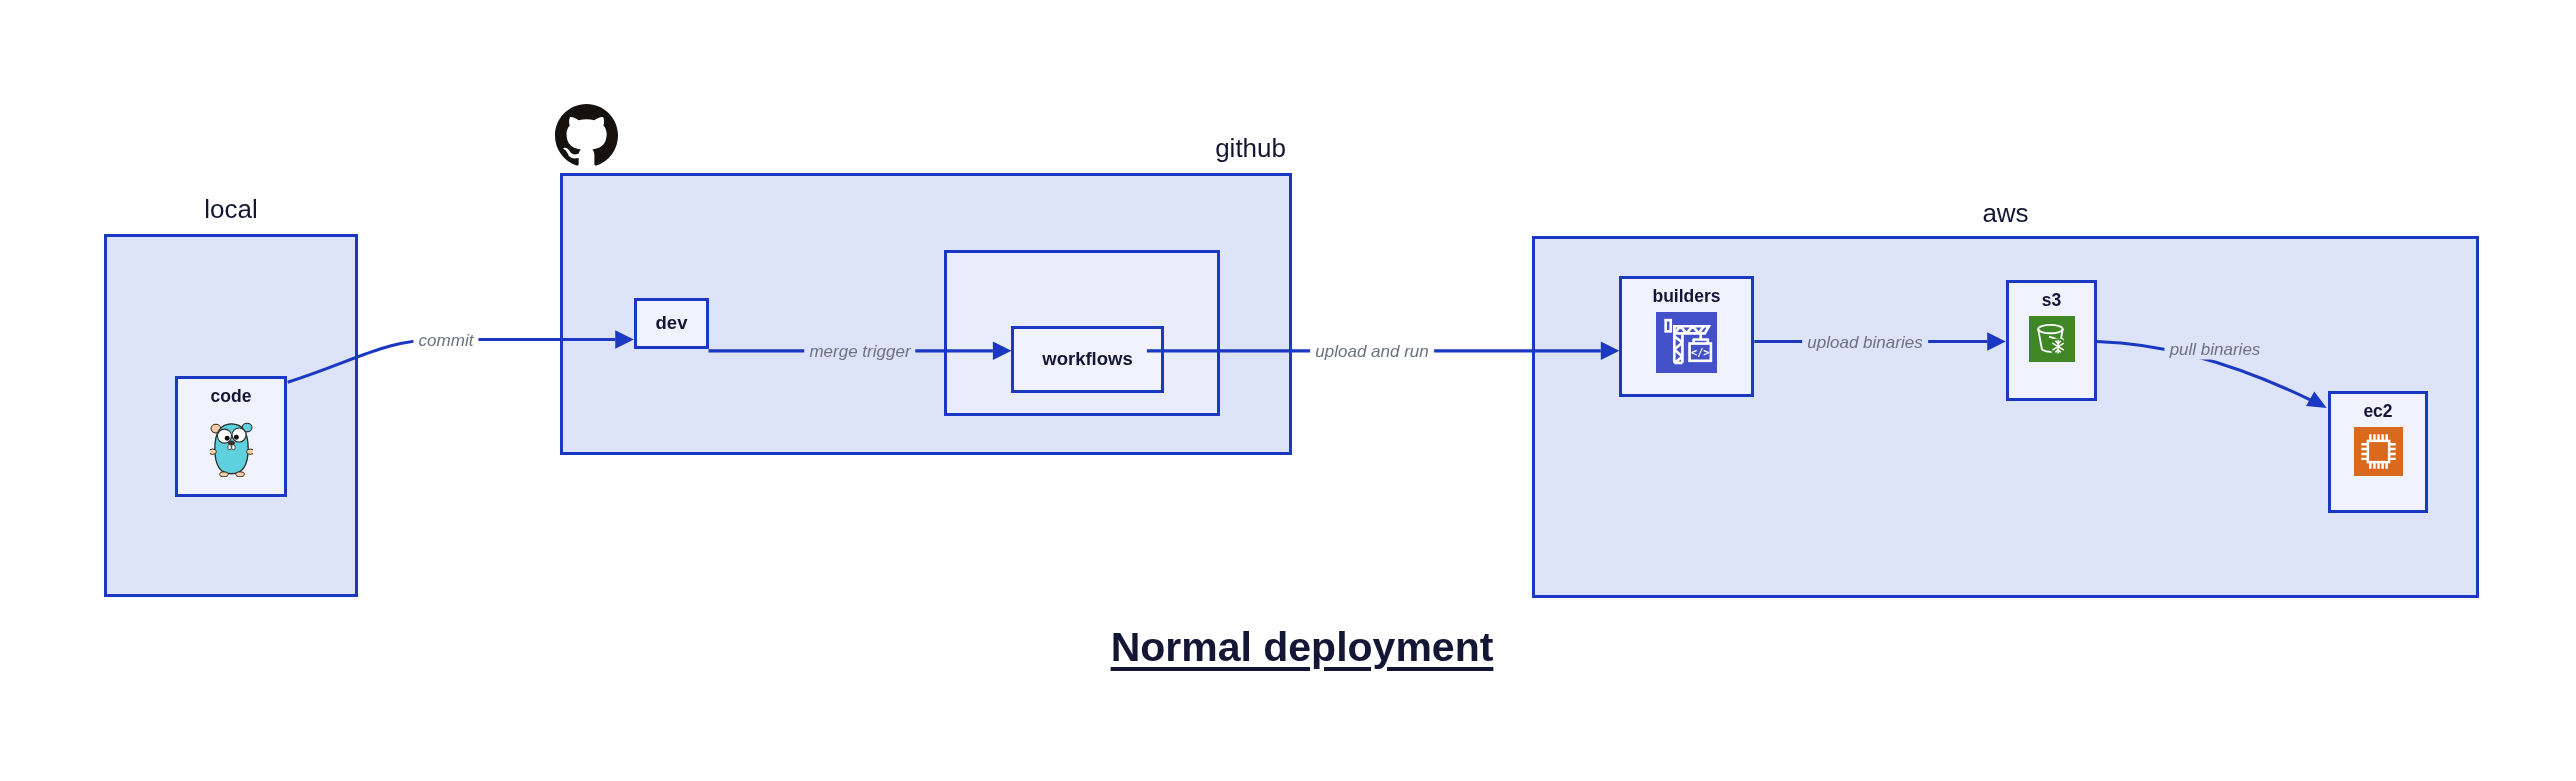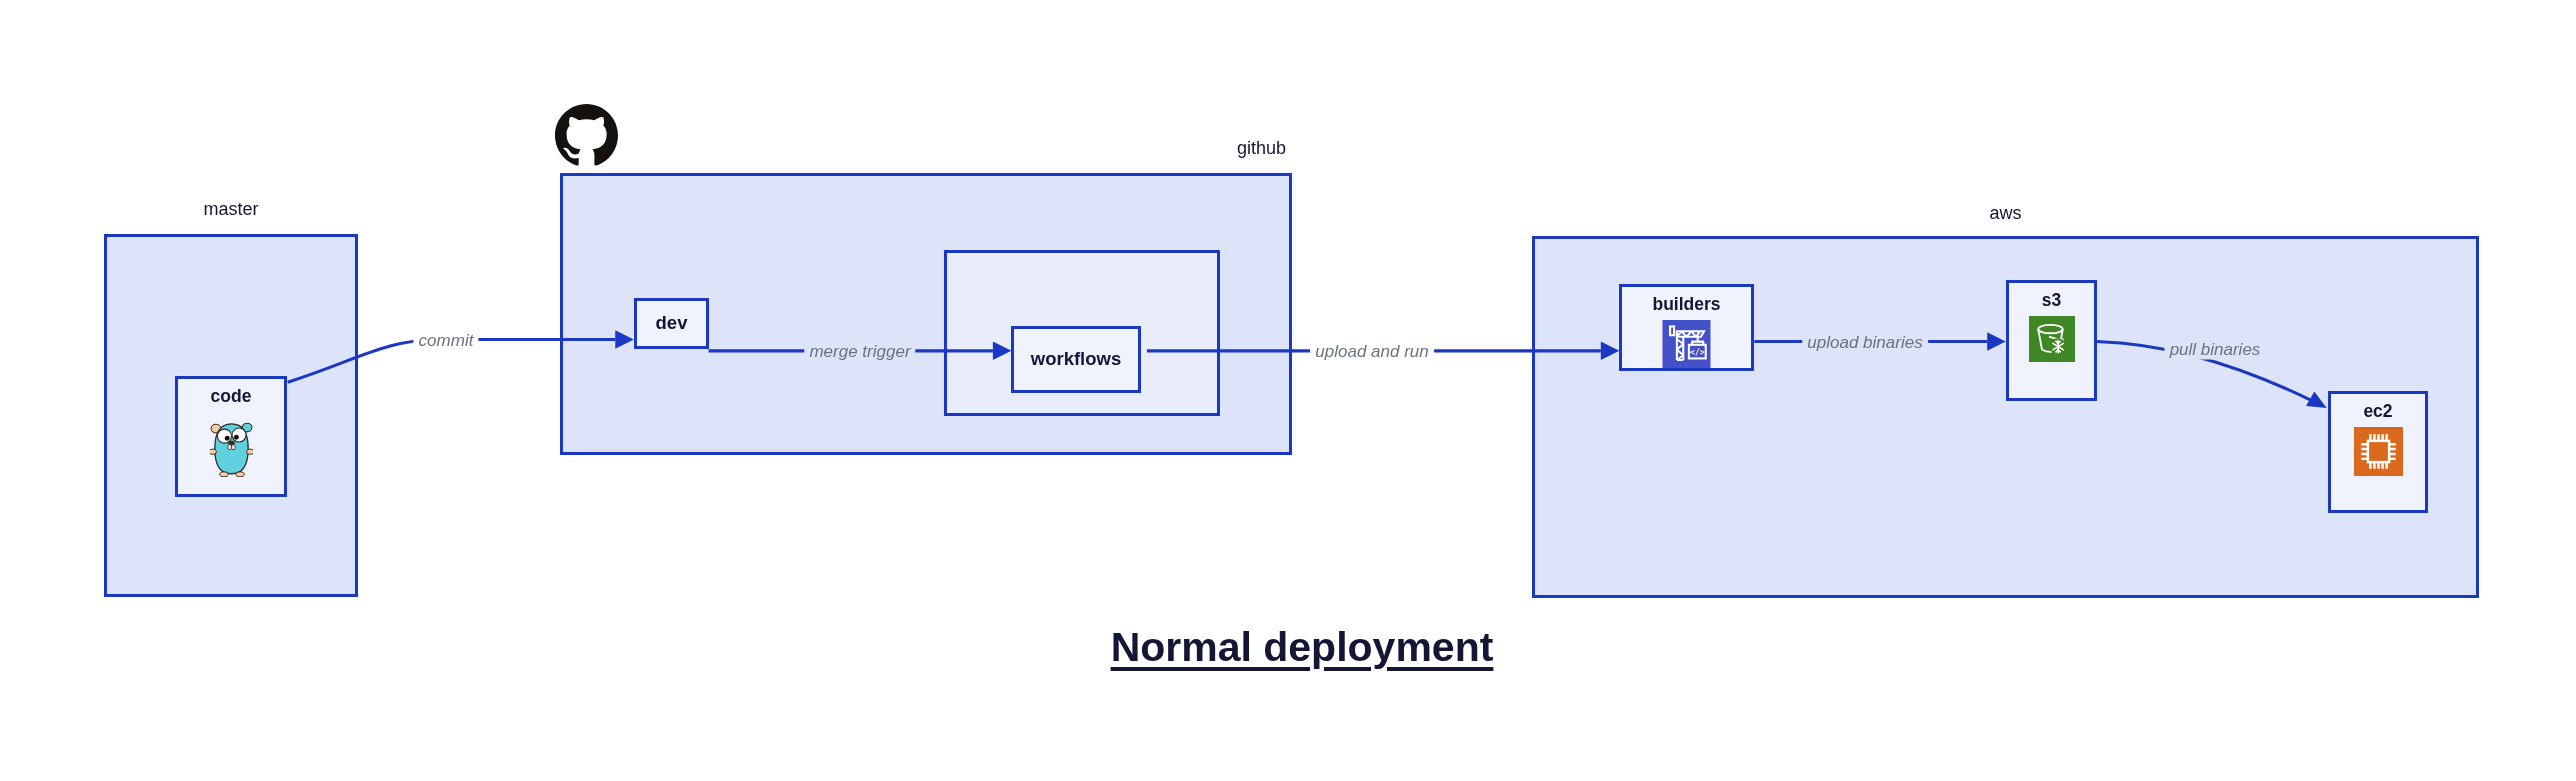--- a/index.html
+++ b/index.html
@@ -2,21 +2,21 @@
 <html style="--edge-blue: #1a38c2; --container-fill: #dde3f8; --master-fill: #e9edfb; --node-fill: #f0f3fd; --navy-text: #131735; --edge-label-gray: #6c7280; --github-black: #14110f; --codebuild-indigo: #4450c8; --glacier-green: #3f8624; --ec2-orange: #d9691c; --gopher-teal: #5fd0dd; --gopher-tan: #f3cda4;font-size:8.2px"><head>
 <meta charset="utf-8">
 <style>
   html,body{margin:0;padding:0;background:#ffffff;}
   body{font-family:"Liberation Sans","DejaVu Sans",sans-serif;}
   .canvas{position:relative;width:2604px;height:781px;background:#ffffff;overflow:hidden;}
 
   
   .cbox{position:absolute;box-sizing:border-box;border:3.6px solid var(--edge-blue);background:var(--container-fill);}
   .cbox.master{background:var(--master-fill);border-width:3.1px;}
-  .clabel{position:absolute;color:var(--navy-text);font-size:18px;line-height:30px;white-space:nowrap;}
+  .clabel{position:absolute;color:var(--navy-text);font-size:26px;line-height:30px;white-space:nowrap;}
 
   
   .nbox{position:absolute;box-sizing:border-box;border:3.1px solid var(--edge-blue);background:var(--node-fill);
         display:flex;flex-direction:column;align-items:center;}
   .nbox .nlabel{color:var(--navy-text);font-weight:bold;font-size:17.5px;line-height:20.6px;margin-top:7.2px;white-space:nowrap;}
   .nbox.center{justify-content:center;}
   .nbox.center .nlabel{margin-top:0;font-size:18.5px;}
   .icon-tile{margin-top:5.2px;display:block;}
 
   
@@ -31,21 +31,21 @@
   
   .diagram-title{position:absolute;left:0;top:624px;width:100%;text-align:center;color:var(--navy-text);
                  font-size:41px;font-weight:600;}
   .diagram-title span{text-decoration:underline;text-decoration-thickness:3.6px;text-underline-offset:6.2px;}
 </style>
 </head>
 <body>
 
 <div class="canvas">
 
-  <div class="clabel" style="left:104px;top:194px;width:254px;text-align:center;">master</div>
+  <div class="clabel" style="left:104px;top:194px;width:254px;text-align:center;">local</div>
   <div class="cbox" style="left:104px;top:234px;width:254px;height:363px;"></div>
 
   <div class="nbox" style="left:175px;top:376px;width:112px;height:121px;gap:8px;">
     <div class="nlabel">code</div>
     <svg class="icon-tile" width="43" height="57" viewBox="0 0 80 104">
       <ellipse cx="11" cy="15" rx="9" ry="8" fill="var(--gopher-tan)" stroke="#3a2a20" stroke-width="2"></ellipse>
       <ellipse cx="69" cy="13" rx="9" ry="8" fill="var(--gopher-teal)" stroke="#2b2b2b" stroke-width="2"></ellipse>
       <path d="M40,6 C62,6 71,24 71,52 C71,84 61,99 40,99 C19,99 9,84 9,52 C9,24 18,6 40,6 Z" fill="var(--gopher-teal)" stroke="#2b2b2b" stroke-width="2.4"></path>
       <ellipse cx="5" cy="58" rx="7" ry="5" fill="var(--gopher-tan)" stroke="#3a2a20" stroke-width="1.8"></ellipse>
       <ellipse cx="75" cy="58" rx="7" ry="5" fill="var(--gopher-tan)" stroke="#3a2a20" stroke-width="1.8"></ellipse>
@@ -66,28 +66,28 @@
   </svg>
   <div class="clabel" style="left:1034px;top:133px;width:252px;text-align:right;">github</div>
   <div class="cbox" style="left:560px;top:173px;width:732px;height:282px;"></div>
 
   <div class="nbox center" style="left:634px;top:298px;width:75px;height:51px;">
     <div class="nlabel">dev</div>
   </div>
 
   <div class="cbox master" style="left:944px;top:250px;width:276px;height:166px;"></div>
 
-  <div class="nbox center" style="left:1011px;top:326px;width:130px;height:67px;">
+  <div class="nbox center" style="left:1011px;top:326px;width:153px;height:67px;">
     <div class="nlabel">workflows</div>
   </div>
 
   <div class="clabel" style="left:1532px;top:198px;width:947px;text-align:center;">aws</div>
   <div class="cbox" style="left:1532px;top:236px;width:947px;height:362px;"></div>
 
-  <div class="nbox" style="left:1619px;top:284px;width:135px;height:87px;">
+  <div class="nbox" style="left:1619px;top:276px;width:135px;height:121px;">
     <div class="nlabel">builders</div>
     <svg class="icon-tile" width="61" height="61" viewBox="0 0 60 60">
       <rect x="0" y="0" width="60" height="60" fill="var(--codebuild-indigo)"></rect>
       <g stroke="#ffffff" stroke-width="2.6" fill="none">
         <rect x="9.5" y="8" width="5" height="11"></rect>
         <path d="M18,14 L52,14 L48,21 L18,21 Z"></path>
         <path d="M18,21 L24,14 M24,14 L30,21 M30,21 L36,14 M36,14 L42,21 M42,21 L47,14"></path>
         <path d="M18,14 L18,50 M26,21 L26,50 M18,50 L26,50"></path>
         <path d="M18,24 L26,30 M26,30 L18,37 M18,37 L26,44 M26,44 L18,50"></path>
         <path d="M44,21 L44,27 M36,27 L52,27 M37,27 L37,31 M51,27 L51,31"></path>

